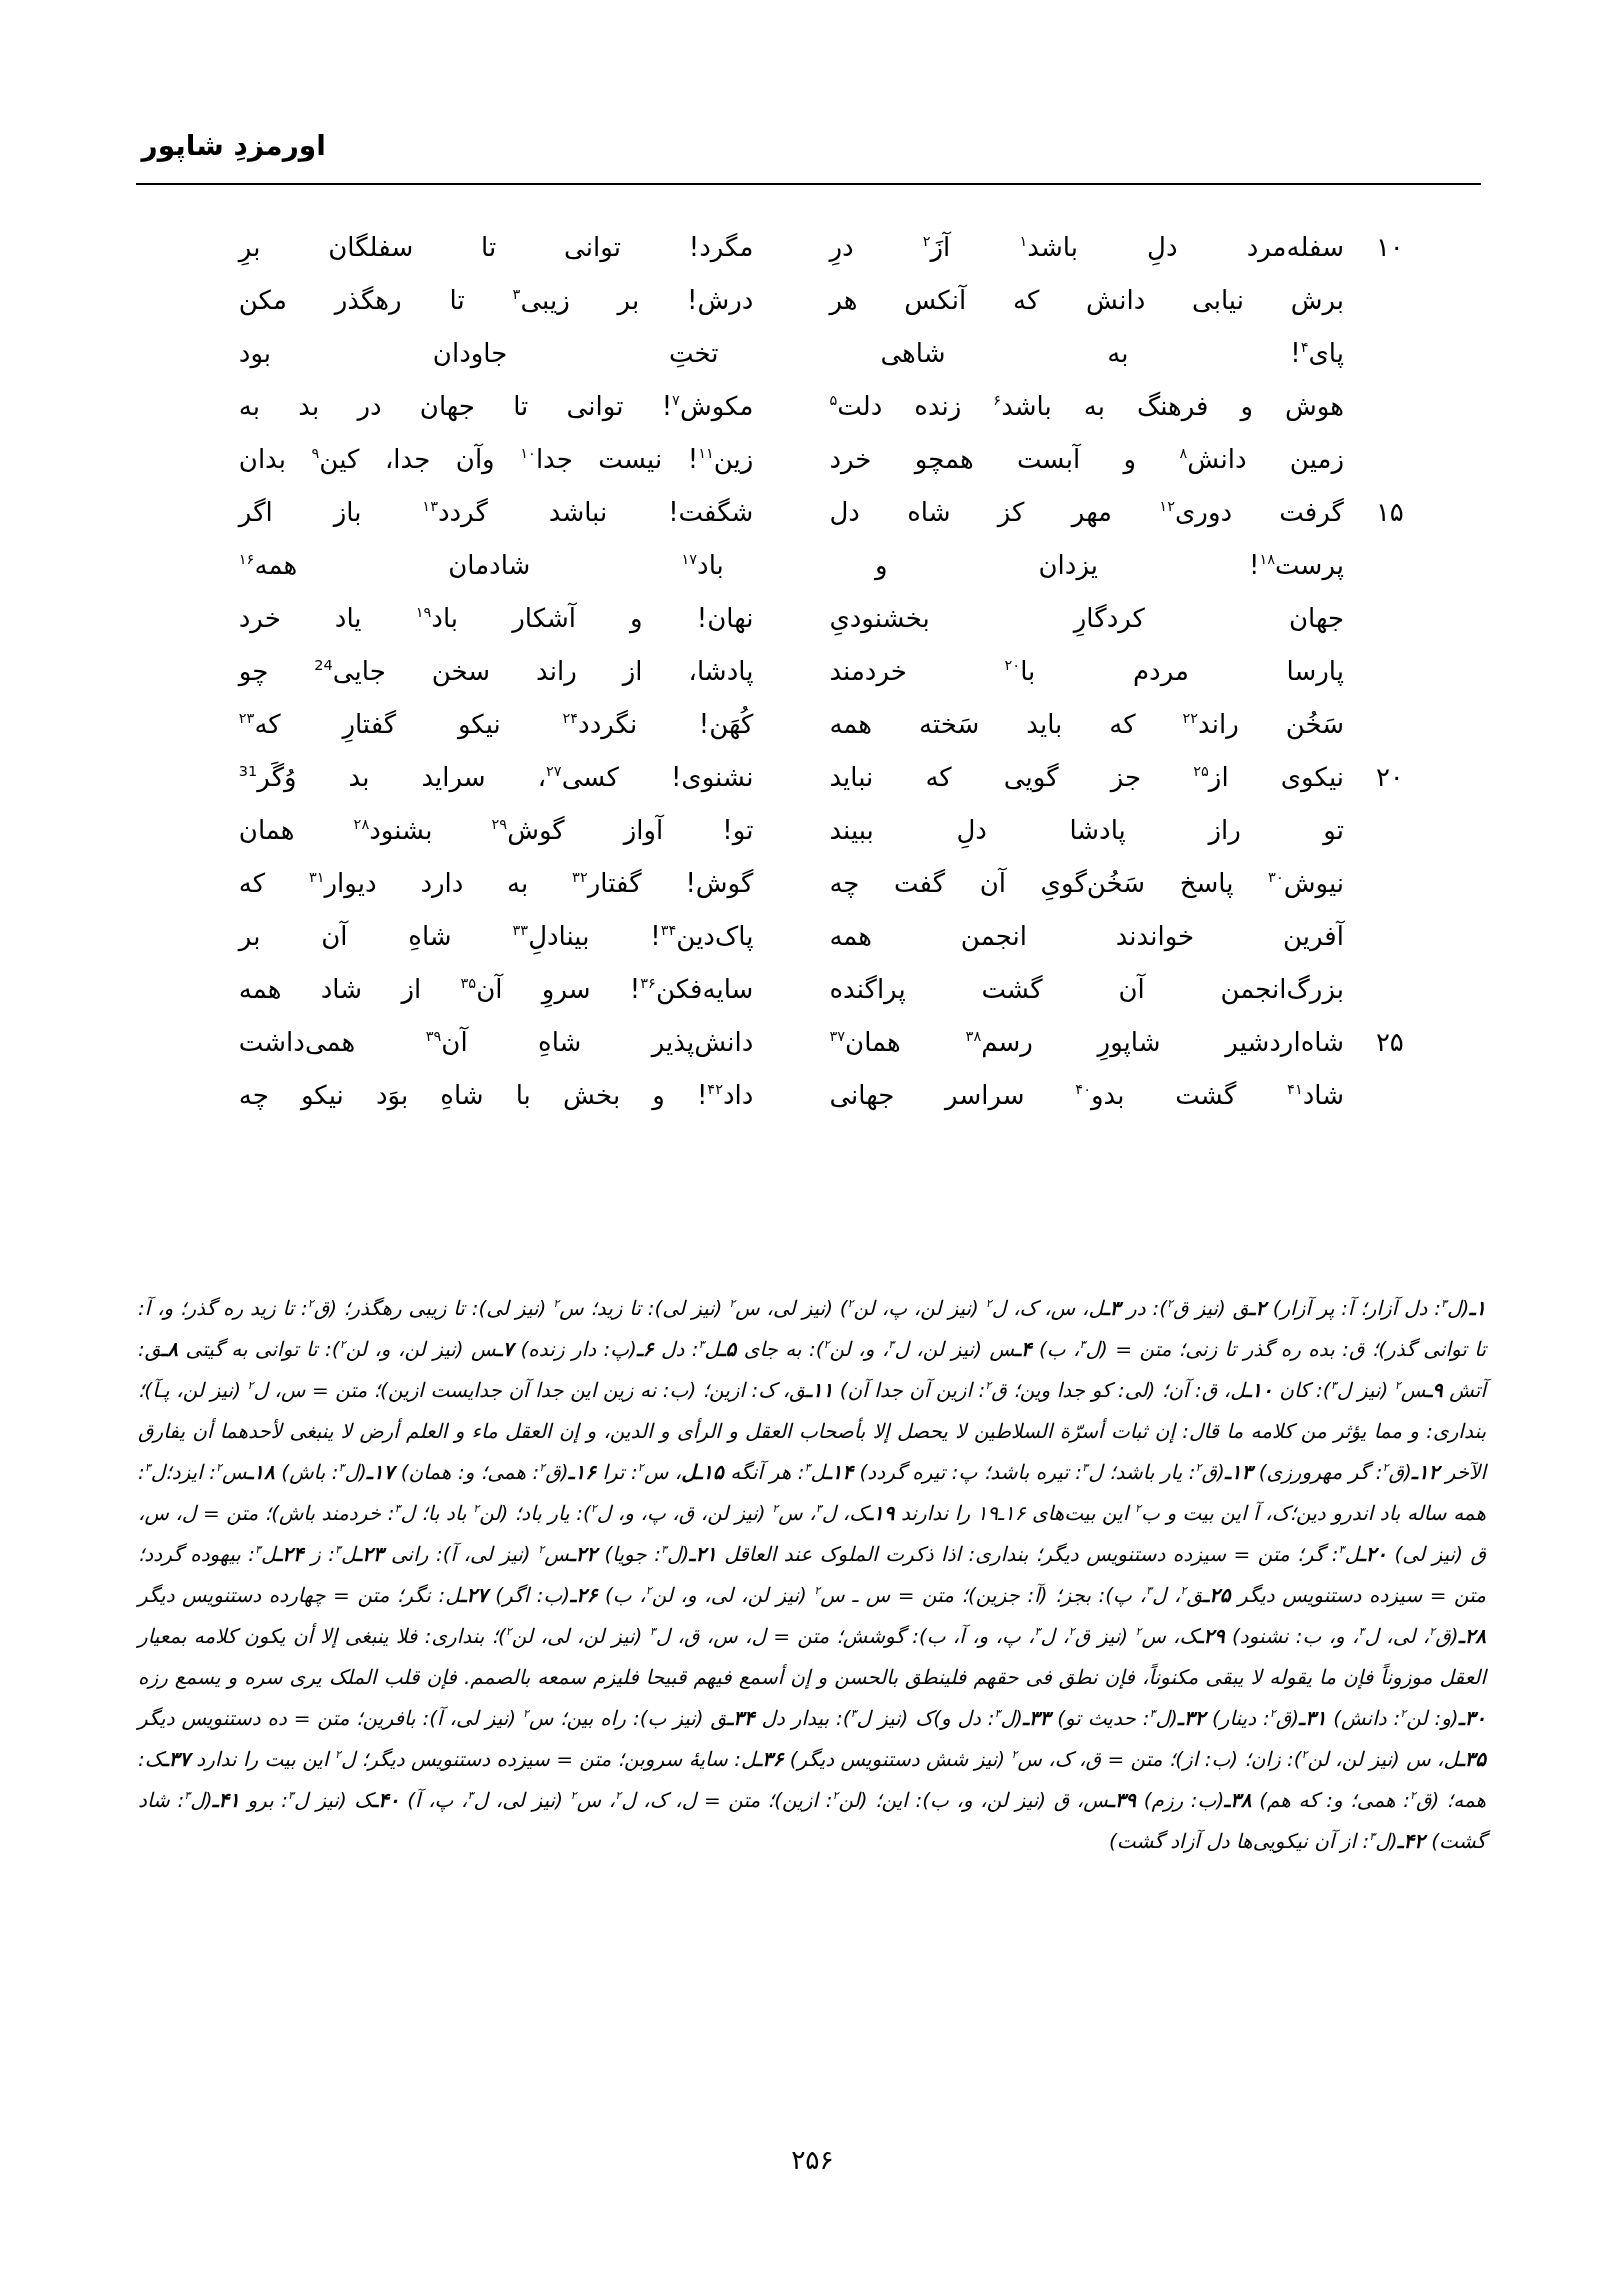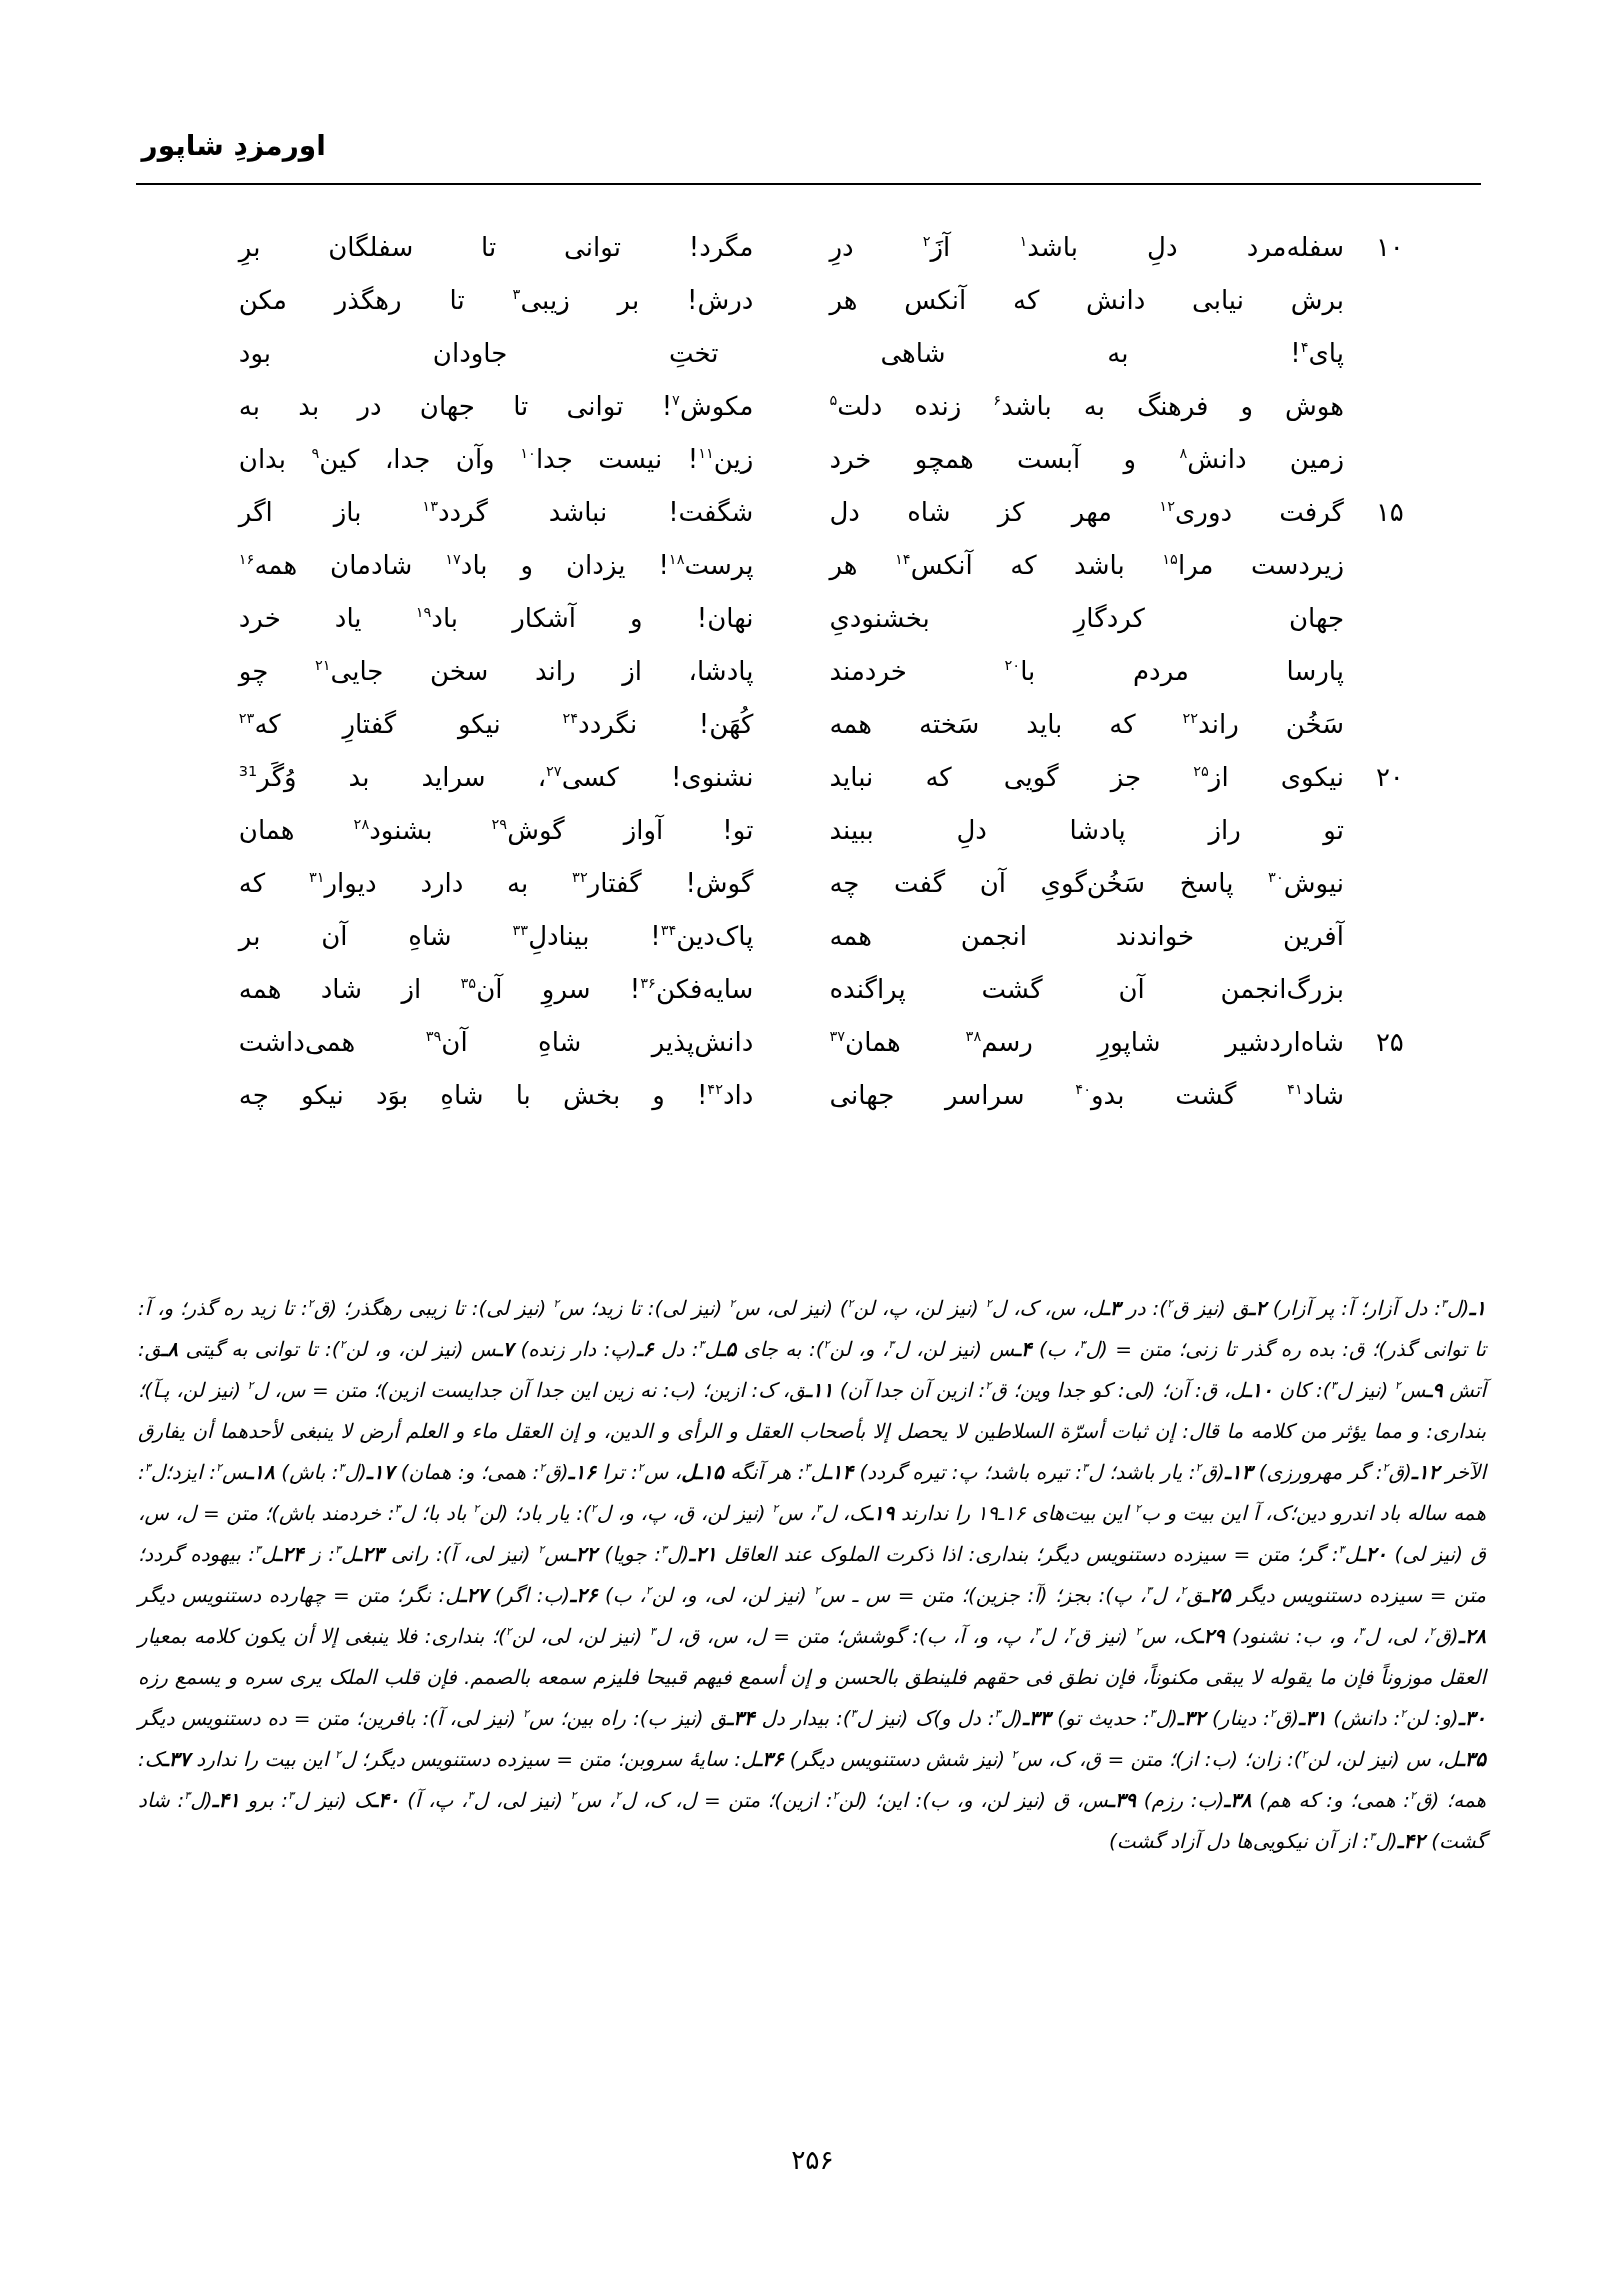--- a/index.html
+++ b/index.html
@@ -161,32 +161,31 @@
         <div class="hemistich right">زمین  دانش<sup>۸</sup>  و  آبست  همچو  خرد</div>
         <div class="hemistich left">زین<sup>۱۱</sup>!  نیست  جدا<sup>۱۰</sup>  وآن  جدا،  کین<sup>۹</sup>  بدان</div>
       </div>
       <div class="verse-row">
         <div class="num-cell">۱۵</div>
         <div class="hemistich right">گرفت  دوری<sup>۱۲</sup>  مهر  کز  شاه  دل</div>
         <div class="hemistich left">شگفت!  نباشد  گردد<sup>۱۳</sup>  باز  اگر</div>
       </div>
       <div class="verse-row">
         <div class="num-cell"></div>
-        <div class="hemistich right">زیردست  مرا<sup>۱۵</sup>  باشد  که  آنکس<sup>۱۴</sup>  هر</div>
         <div class="hemistich left">پرست<sup>۱۸</sup>!  یزدان  و  باد<sup>۱۷</sup>  شادمان  همه<sup>۱۶</sup></div>
       </div>
       <div class="verse-row">
         <div class="num-cell"></div>
         <div class="hemistich right">جهان  کردگارِ  بخشنودیِ</div>
         <div class="hemistich left">نهان!  و  آشکار  باد<sup>۱۹</sup>  یاد  خرد</div>
       </div>
       <div class="verse-row">
         <div class="num-cell"></div>
         <div class="hemistich right">پارسا  مردم  با<sup>۲۰</sup>  خردمند</div>
-        <div class="hemistich left">پادشا،  از  راند  سخن  جایی<sup>۲۱</sup>  چو</div>
+        <div class="hemistich left">پادشا،  از  راند  سخن  جایی<sup>24</sup>  چو</div>
       </div>
       <div class="verse-row">
         <div class="num-cell"></div>
         <div class="hemistich right">سَخُن  راند<sup>۲۲</sup>  که  باید  سَخته  همه</div>
         <div class="hemistich left">کُهَن!  نگردد<sup>۲۴</sup>  نیکو  گفتارِ  که<sup>۲۳</sup></div>
       </div>
       <div class="verse-row">
         <div class="num-cell">۲۰</div>
         <div class="hemistich right">نیکوی  از<sup>۲۵</sup>  جز  گویی  که  نباید</div>
         <div class="hemistich left">نشنوی!  کسی<sup>۲۷</sup>،  سراید  بد  وُگَر<sup>31</sup></div>

